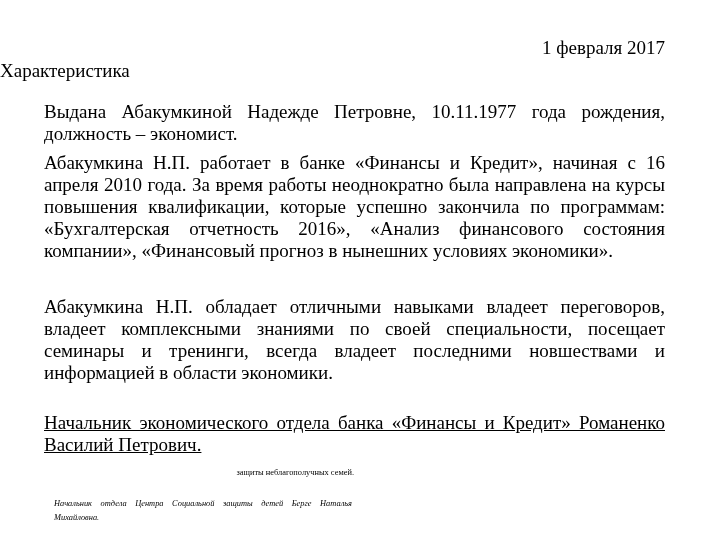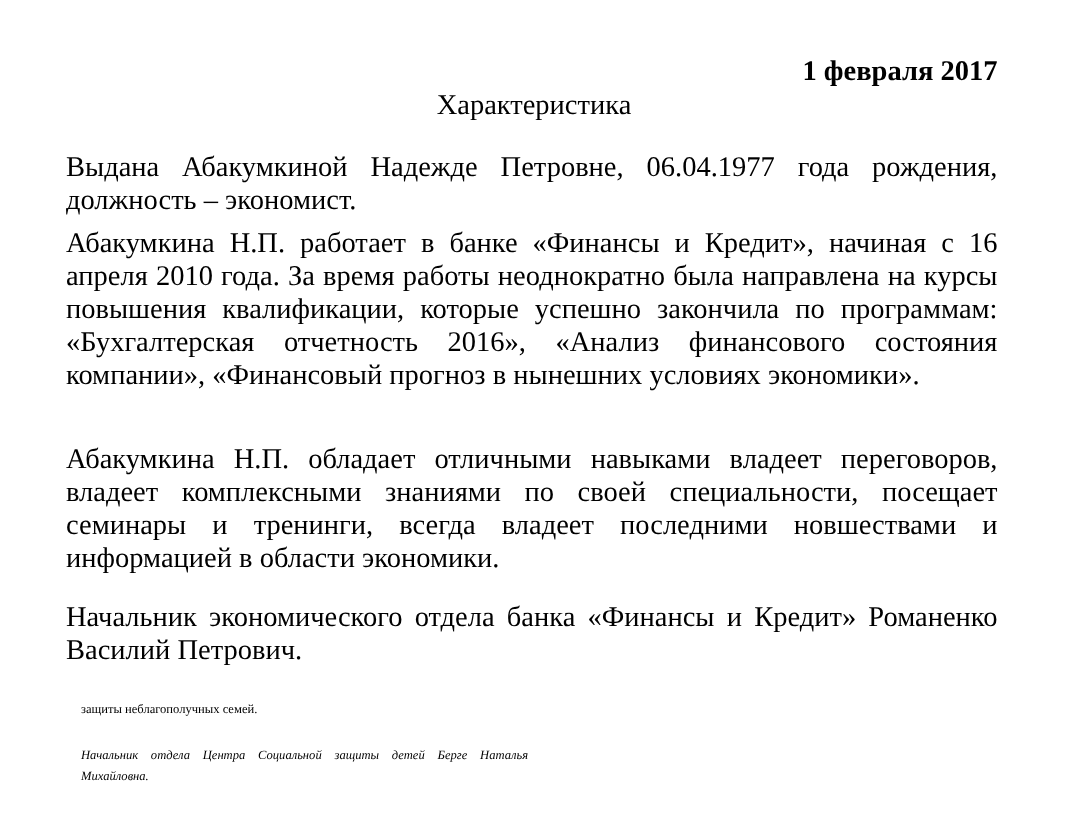--- a/index.html
+++ b/index.html
@@ -1,34 +1,34 @@
 <!DOCTYPE html>
 <html><head>
 <meta charset="utf-8">
 <style>
   html, body { margin: 0; padding: 0; background: #ffffff; }
   body { width: 712px; height: 556px; position: relative; overflow: hidden;
          font-family: "Liberation Serif", "DejaVu Serif", serif; color: #000; }
-  .date { position: absolute; top: 37px; right: 47px; font-size: 19px; line-height: 22px; font-weight: bold; }
-  .title { position: absolute; top: 60px; left: 0; width: 712px; text-align: center; font-size: 19px; line-height: 22px; }
+  .date { position: absolute; top: 37px; right: 47px; font-size: 19px; line-height: 22px; }
+  .title { position: absolute; top: 60px; left: 0; width: 712px; font-size: 19px; line-height: 22px; }
   .para { position: absolute; left: 44px; width: 621px; font-size: 19px; line-height: 22px;
           text-align: justify; margin: 0; }
   .p1 { top: 101px; }
   .p2 { top: 152px; }
   .p3 { top: 296px; }
-  .p4 { top: 401px; }
+  .p4 { top: 412px; text-decoration: underline; }
   .small { position: absolute; left: 54px; font-size: 8.4px; line-height: 14px; margin: 0; text-align: justify; }
-  .s1 { top: 466px; width: 300px; text-align: left; }
+  .s1 { top: 466px; width: 300px; text-align: right; }
   .s2 { top: 497px; width: 298px; font-style: italic; }
 </style>
 </head>
 <body>
 
 <div>
   <div class="date">1 февраля 2017</div>
   <div class="title">Характеристика</div>
-  <p class="para p1">Выдана Абакумкиной Надежде Петровне, 06.04.1977 года рождения, должность – экономист.</p>
+  <p class="para p1">Выдана Абакумкиной Надежде Петровне, 10.11.1977 года рождения, должность – экономист.</p>
   <p class="para p2">Абакумкина Н.П. работает в банке «Финансы и Кредит», начиная с 16 апреля 2010 года. За время работы неоднократно была направлена на курсы повышения квалификации, которые успешно закончила по программам: «Бухгалтерская отчетность 2016», «Анализ финансового состояния компании», «Финансовый прогноз в нынешних условиях экономики».</p>
   <p class="para p3">Абакумкина Н.П. обладает отличными навыками владеет переговоров, владеет комплексными знаниями по своей специальности, посещает семинары и тренинги, всегда владеет последними новшествами и информацией в области экономики.</p>
   <p class="para p4">Начальник экономического отдела банка «Финансы и Кредит» Романенко Василий Петрович.</p>
   <p class="small s1">защиты неблагополучных семей.</p>
   <p class="small s2">Начальник отдела Центра Социальной защиты детей Берге Наталья Михайловна.</p>
 </div>
 
 </body></html>

